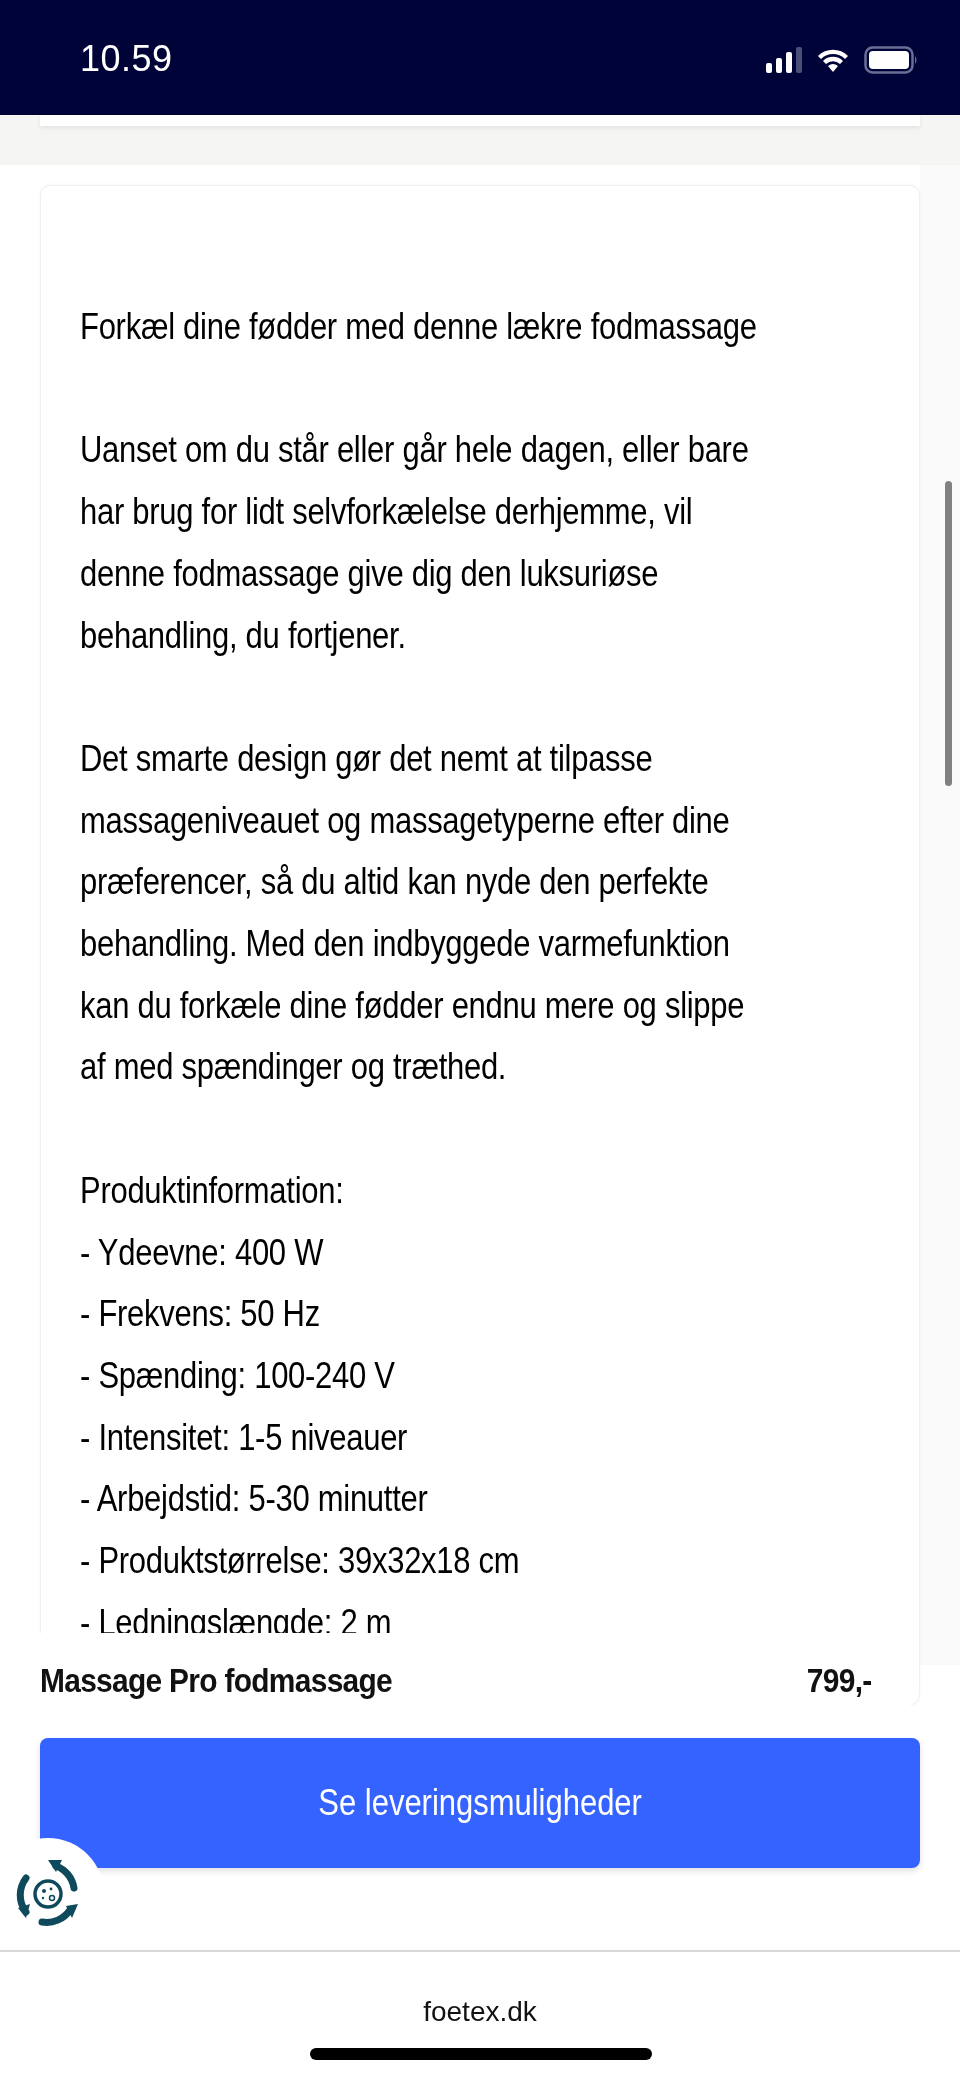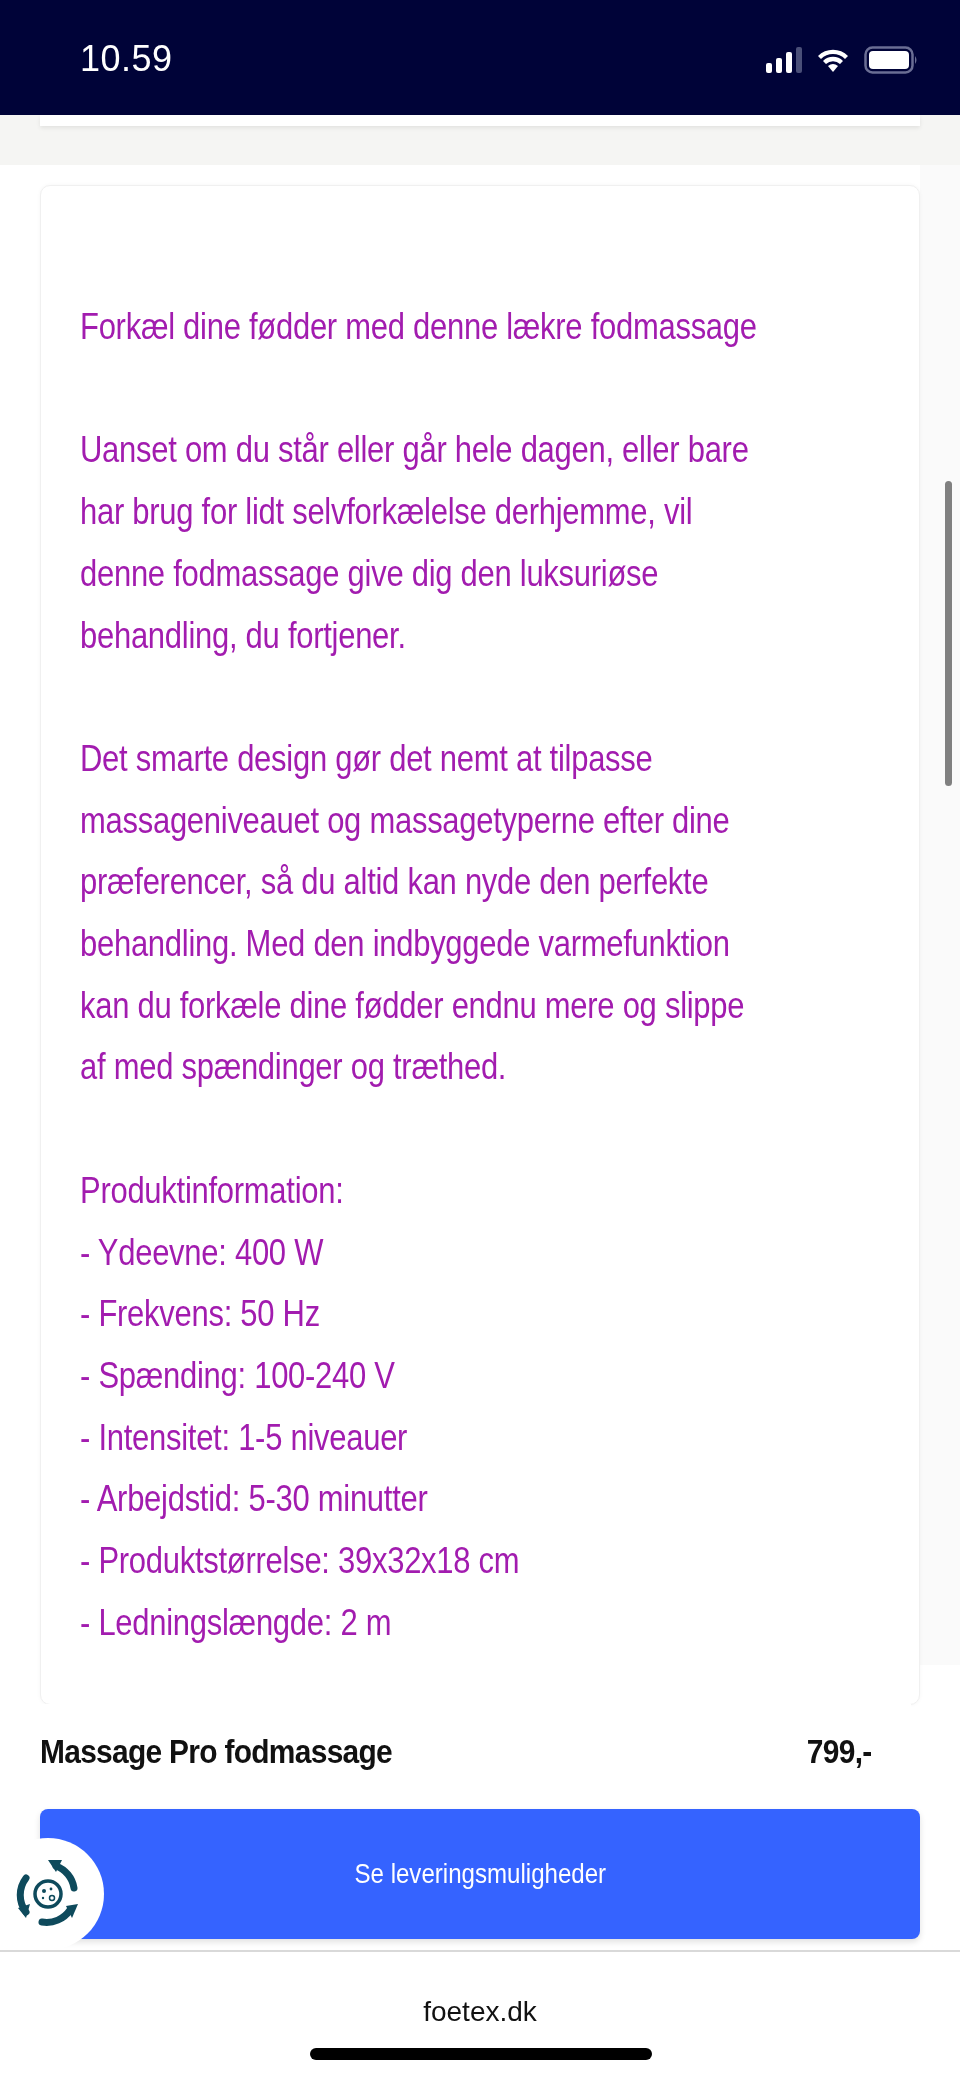--- a/index.html
+++ b/index.html
@@ -17,28 +17,28 @@
   .prev-card-bottom { position: absolute; left: 40px; top: 115px; width: 880px; height: 11px; background: #ffffff; box-shadow: 0 2px 4px rgba(0,0,0,0.08); }
 
   .right-gutter { position: absolute; left: 920px; top: 165px; width: 40px; height: 1500px; background: #fafafa; }
   .scrollbar { position: absolute; left: 945px; top: 481px; width: 7px; height: 305px; border-radius: 4px; background: #808080; }
 
   .desc-card { position: absolute; left: 40px; top: 185px; width: 880px; height: 1520px; background: #ffffff; border: 1px solid #f0f0f0; border-radius: 10px; box-shadow: 0 0 4px rgba(0,0,0,0.04); overflow: hidden; }
   .desc-header { position: absolute; left: 39px; top: 36px; right: 40px; height: 50px; display: flex; justify-content: space-between; align-items: center; }
   .desc-title { font-size: 37px; font-weight: bold; letter-spacing: -1px; color: #111; transform: scaleX(0.9); transform-origin: left center; }
   .chevron { width: 40px; height: 30px; }
 
-  .desc-body { position: absolute; left: 39px; top: 110px; width: 840px; font-size: 36px; line-height: 61.7px; color: #a21caf; }
+  .desc-body { position: absolute; left: 39px; top: 110px; width: 840px; font-size: 36px; line-height: 61.7px; color: #000000; }
   .desc-body p { white-space: nowrap; transform: scaleX(0.86); transform-origin: left center; letter-spacing: -0.3px; }
   .desc-body .gap { height: 61.7px; }
 
-  .sticky-bar { position: absolute; left: 0; top: 1704px; width: 911px; height: 285px; background: #ffffff; }
+  .sticky-bar { position: absolute; left: 0; top: 1633px; width: 911px; height: 285px; background: #ffffff; }
   .product-name { position: absolute; left: 40px; top: 28px; font-size: 34px; font-weight: bold; letter-spacing: -0.8px; transform: scaleX(0.88); transform-origin: left center; }
   .product-price { position: absolute; right: 40px; top: 28px; font-size: 34px; font-weight: bold; letter-spacing: -0.8px; transform: scaleX(0.88); transform-origin: right center; }
-  .cta-button { position: absolute; left: 40px; top: 105px; width: 880px; height: 130px; background: #3563FF; border-radius: 8px; border: none; color: #ffffff; font-size: 28px; font-family: "Liberation Sans", sans-serif; box-shadow: 0 3px 6px rgba(0,0,0,0.12); display: flex; align-items: center; justify-content: center; }
+  .cta-button { position: absolute; left: 40px; top: 105px; width: 880px; height: 130px; background: #3563FF; border-radius: 8px; border: none; color: #ffffff; font-size: 36px; font-family: "Liberation Sans", sans-serif; box-shadow: 0 3px 6px rgba(0,0,0,0.12); display: flex; align-items: center; justify-content: center; }
   .cta-button span { transform: scaleX(0.86); display: inline-block; }
 
   .float-icon { position: absolute; left: -8px; top: 1838px; width: 112px; height: 112px; border-radius: 50%; background: #ffffff; display: flex; align-items: center; justify-content: center; }
 
   .url-bar { position: absolute; left: 0; top: 1950px; width: 960px; height: 128px; background: #ffffff; border-top: 2px solid #d9d9d9; }
   .url-text { position: absolute; left: 0; right: 0; top: 28px; text-align: center; font-size: 28px; color: #111; font-family: "Liberation Sans", sans-serif; margin-top: 16px; }
   .home-indicator { position: absolute; left: 310px; top: 96px; width: 342px; height: 12px; background: #000; border-radius: 6px; }
 </style>
 </head>
 <body>

